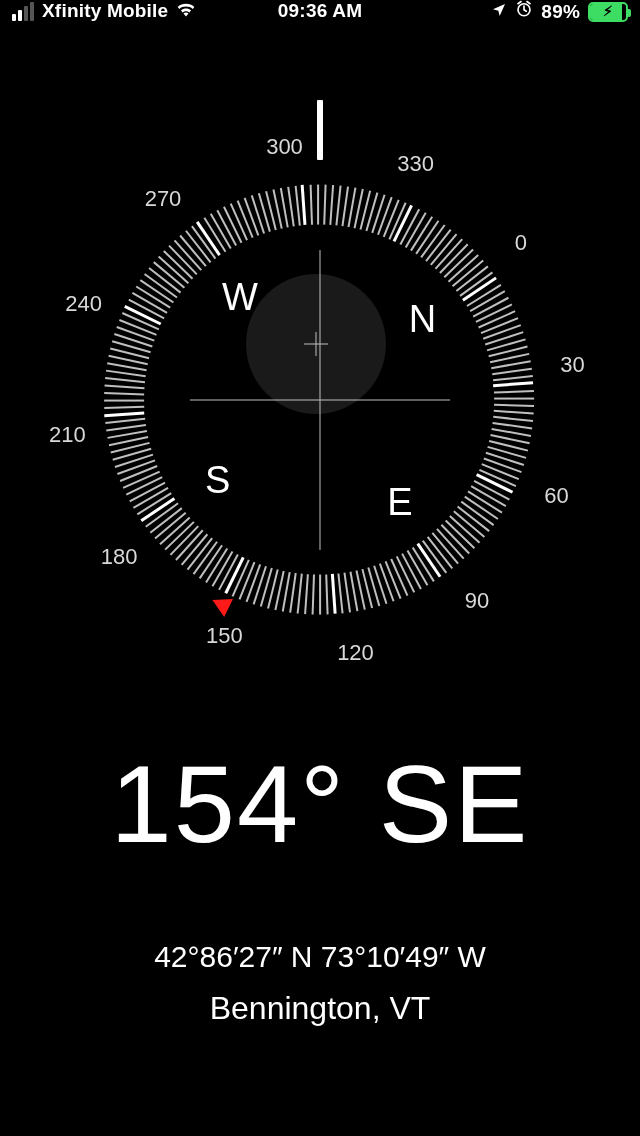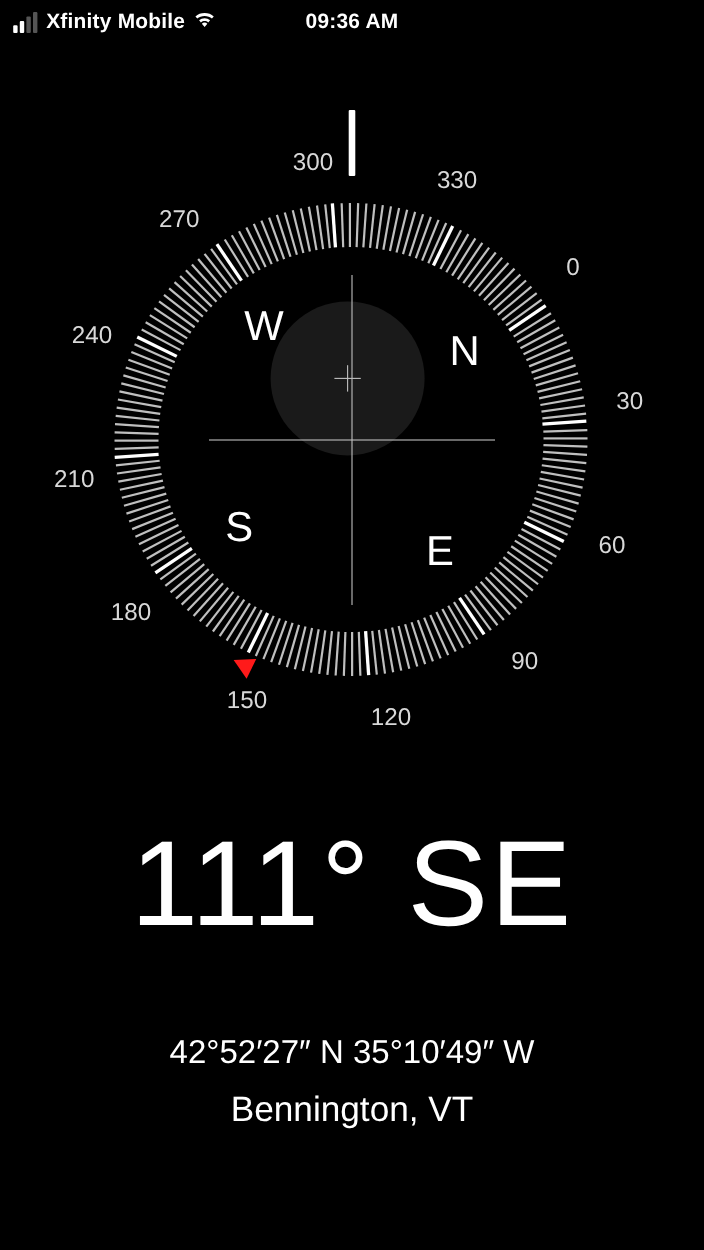--- a/index.html
+++ b/index.html
@@ -9,21 +9,21 @@
     background: #000;
     color: #fff;
     font-family: -apple-system, "Helvetica Neue", Helvetica, Arial, sans-serif;
     overflow: hidden;
     position: relative;
   }
 
   
   .status-bar {
     display: flex;
-    align-items: center;
+    align-items: flex-start;
     justify-content: space-between;
     height: 40px;
     padding: 0 12px;
     font-size: 19px;
     font-weight: 600;
     letter-spacing: 0.2px;
   }
   .status-left, .status-right { display: flex; align-items: center; gap: 8px; }
   .status-center { position: absolute; left: 50%; transform: translateX(-50%); }
   .sig-bars { display: flex; align-items: flex-end; gap: 2px; }
@@ -172,20 +172,39 @@
         <span></span>
     </div>
     <span>Xfinity Mobile</span>
     <span>
       <svg width="20" height="16" viewBox="0 0 24 18">
         <path d="M12 18l-3-3.6c1.7-1.6 4.3-1.6 6 0L12 18zm-6-7.2c3.3-3.1 8.7-3.1 12 0l-2 2.4c-2.2-2.1-5.8-2.1-8 0l-2-2.4zm-4-4.3C7 1.5 17 1.5 22 6.5l-2 2.4C16.2 5 7.8 5 4 8.9L2 6.5z" fill="#fff"></path>
       </svg>
     </span>
   </div>
   <div class="status-center">09:36 AM</div>
+  <div class="status-right">
+    <span>
+      <svg width="16" height="16" viewBox="0 0 24 24">
+          <path d="M3 11l18-8-8 18-2-8-8-2z" fill="#fff"></path>
+        </svg>
+    </span>
+    <span>
+      <svg width="18" height="18" viewBox="0 0 24 24">
+          <circle cx="12" cy="13" r="8" fill="none" stroke="#fff" stroke-width="2.2"></circle>
+          <path d="M12 8v5l3 2" stroke="#fff" stroke-width="2.2" fill="none" stroke-linecap="round"></path>
+          <path d="M4 5l4-3M20 5l-4-3" stroke="#fff" stroke-width="2.2" stroke-linecap="round"></path>
+        </svg>
+    </span>
+    <span>89%</span>
+    <span class="battery">
+      <span class="fill" style="width: 89%;"></span>
+      <span class="bolt">⚡︎</span>
+    </span>
+  </div>
 </div>
 
 <div class="compass-wrap">
   <div class="top-marker"></div>
   <div class="rotor" id="rotor" style="transform: rotate(-154deg);">
       <div class="tick major" style="transform: rotate(0deg) translate(-50%, -215px); height: 40px;"></div>
       <div class="tick minor" style="transform: rotate(2deg) translate(-50%, -215px); height: 40px;"></div>
       <div class="tick minor" style="transform: rotate(4deg) translate(-50%, -215px); height: 40px;"></div>
       <div class="tick minor" style="transform: rotate(6deg) translate(-50%, -215px); height: 40px;"></div>
       <div class="tick minor" style="transform: rotate(8deg) translate(-50%, -215px); height: 40px;"></div>
@@ -384,15 +403,15 @@
     </div>
 
   <div id="bubble" class="bubble" style="transform: translate(calc(-50% - 4px), calc(-50% - 56px));">
     <div class="cross-small" style="left:50%;top:50%;width:24px;height:1px;transform:translate(-50%,-50%);"></div>
     <div class="cross-small" style="left:50%;top:50%;width:1px;height:24px;transform:translate(-50%,-50%);"></div>
   </div>
   <div class="cross-big h"></div>
   <div class="cross-big v"></div>
 </div>
 
-<div class="heading-readout">111° SE</div>
-<div class="coords">42°52′27″ N  35°10′49″ W</div>
+<div class="heading-readout">154° SE</div>
+<div class="coords">42°86′27″ N  73°10′49″ W</div>
 <div class="place">Bennington, VT</div>
 
 </body></html>

